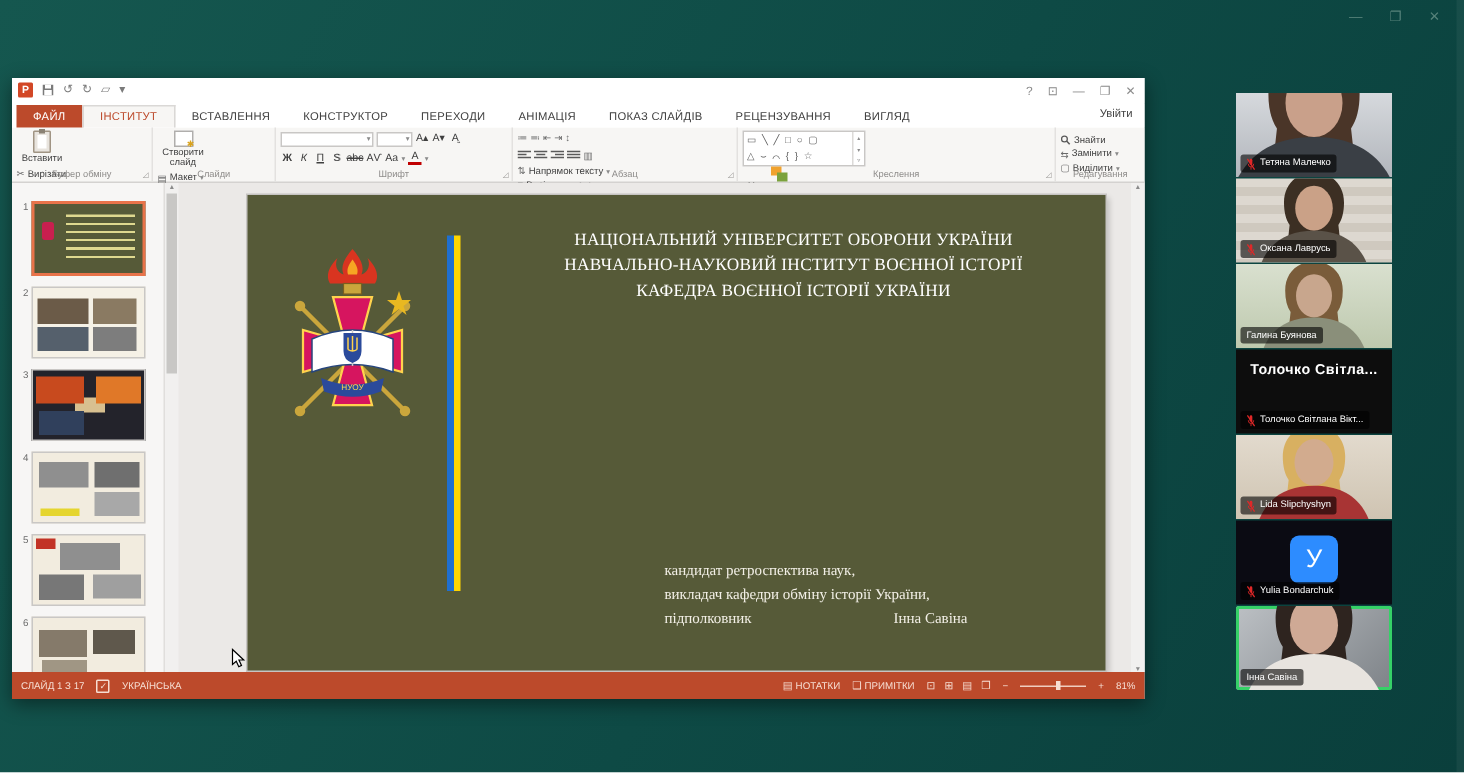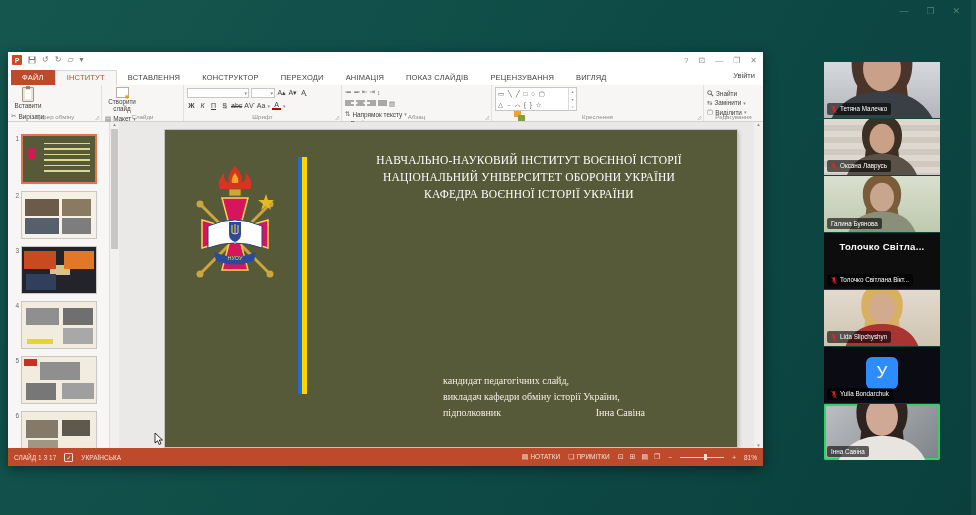--- a/index.html
+++ b/index.html
@@ -134,21 +134,21 @@
   .statusbar .grow { flex:1; }
   .sb-ic { font-size:7px; }
   .sb-check { display:inline-flex; width:9px; height:9px; border:1px solid #f6ddd2; border-radius:1px;
     align-items:center; justify-content:center; font-size:6px; }
   .zoomslider { width:44px; height:1px; background:#f0cdbf; position:relative; }
   .zoomslider i { position:absolute; left:55%; top:-2.5px; width:3px; height:6px; background:#f6ddd2; }
   .viewicons { display:flex; gap:6px; font-size:7px; }
 
   
   .people { position:absolute; left:824px; top:62px; width:104px; }
-  .tile { position:relative; width:116px; height:56px; margin-bottom:1px; overflow:hidden; background:#222; }
+  .tile { position:relative; width:104px; height:56px; margin-bottom:1px; overflow:hidden; background:#222; }
   .tile.active { outline:2px solid #35d167; outline-offset:-2px; border-radius:2px; }
   .sil { position:absolute; left:0; top:0; width:100%; height:100%; }
   .p1 { background:linear-gradient(180deg,#d6d9dd,#b2b6bc); }
   .p1 .sil { transform:scale(1.9) translateY(3px); transform-origin:50% 100%; }
   .p2 { background:repeating-linear-gradient(180deg,#ddd8d0 0 6px,#cfc9bf 6px 12px); }
   .p2 .sil { transform:scale(1.25); transform-origin:50% 100%; }
   .p3 { background:linear-gradient(180deg,#d9e0cf,#bec9ae); }
   .p3 .sil { transform:scale(1.2); transform-origin:50% 100%; }
   .p4 { background:#0d0d0d; }
   .p4 .bigname { position:absolute; left:0; right:0; top:8px; text-align:center; color:#fff;
@@ -464,26 +464,26 @@
           </g>
           <path d="M20 62 Q47 50 74 62 L74 84 Q47 74 20 84 Z" fill="#ffffff" stroke="#26457d" stroke-width="1"></path>
           <path d="M47 56 L47 80" stroke="#c9c9c9" stroke-width="1"></path>
           <path d="M41 58 h12 v12 q0 6 -6 8 q-6 -2 -6 -8 z" fill="#2b4a9b"></path>
           <path d="M44 61 v8 M47 60 v10 M50 61 v8 M44 69 q3 2 6 0" stroke="#ffd34d" stroke-width="1" fill="none"></path>
           <path d="M26 88 Q47 97 68 88 L66 97 Q47 104 28 97 Z" fill="#2b4a9b"></path>
           <text x="47" y="96" font-size="5.5" fill="#ffd34d" text-anchor="middle" font-family="Liberation Sans, sans-serif">НУОУ</text>
         </svg>
         <div class="stripe"></div>
         <div class="sl-header">
+          <div>НАЦІОНАЛЬНИЙ УНІВЕРСИТЕТ ОБОРОНИ УКРАЇНИ</div>
           <div>НАВЧАЛЬНО-НАУКОВИЙ ІНСТИТУТ ВОЄННОЇ ІСТОРІЇ</div>
-          <div>НАЦІОНАЛЬНИЙ УНІВЕРСИТЕТ ОБОРОНИ УКРАЇНИ</div>
           <div>КАФЕДРА ВОЄННОЇ ІСТОРІЇ УКРАЇНИ</div>
         </div>
         <div class="sl-cred">
-          <div>кандидат педагогічних слайд,</div>
+          <div>кандидат ретроспектива наук,</div>
           <div>викладач кафедри обміну історії України,</div>
           <div class="last">
             <span>підполковник</span>
             <span>Інна Савіна</span>
           </div>
         </div>
       </div>
 
       <div class="mscroll">
           <span>▲</span>

